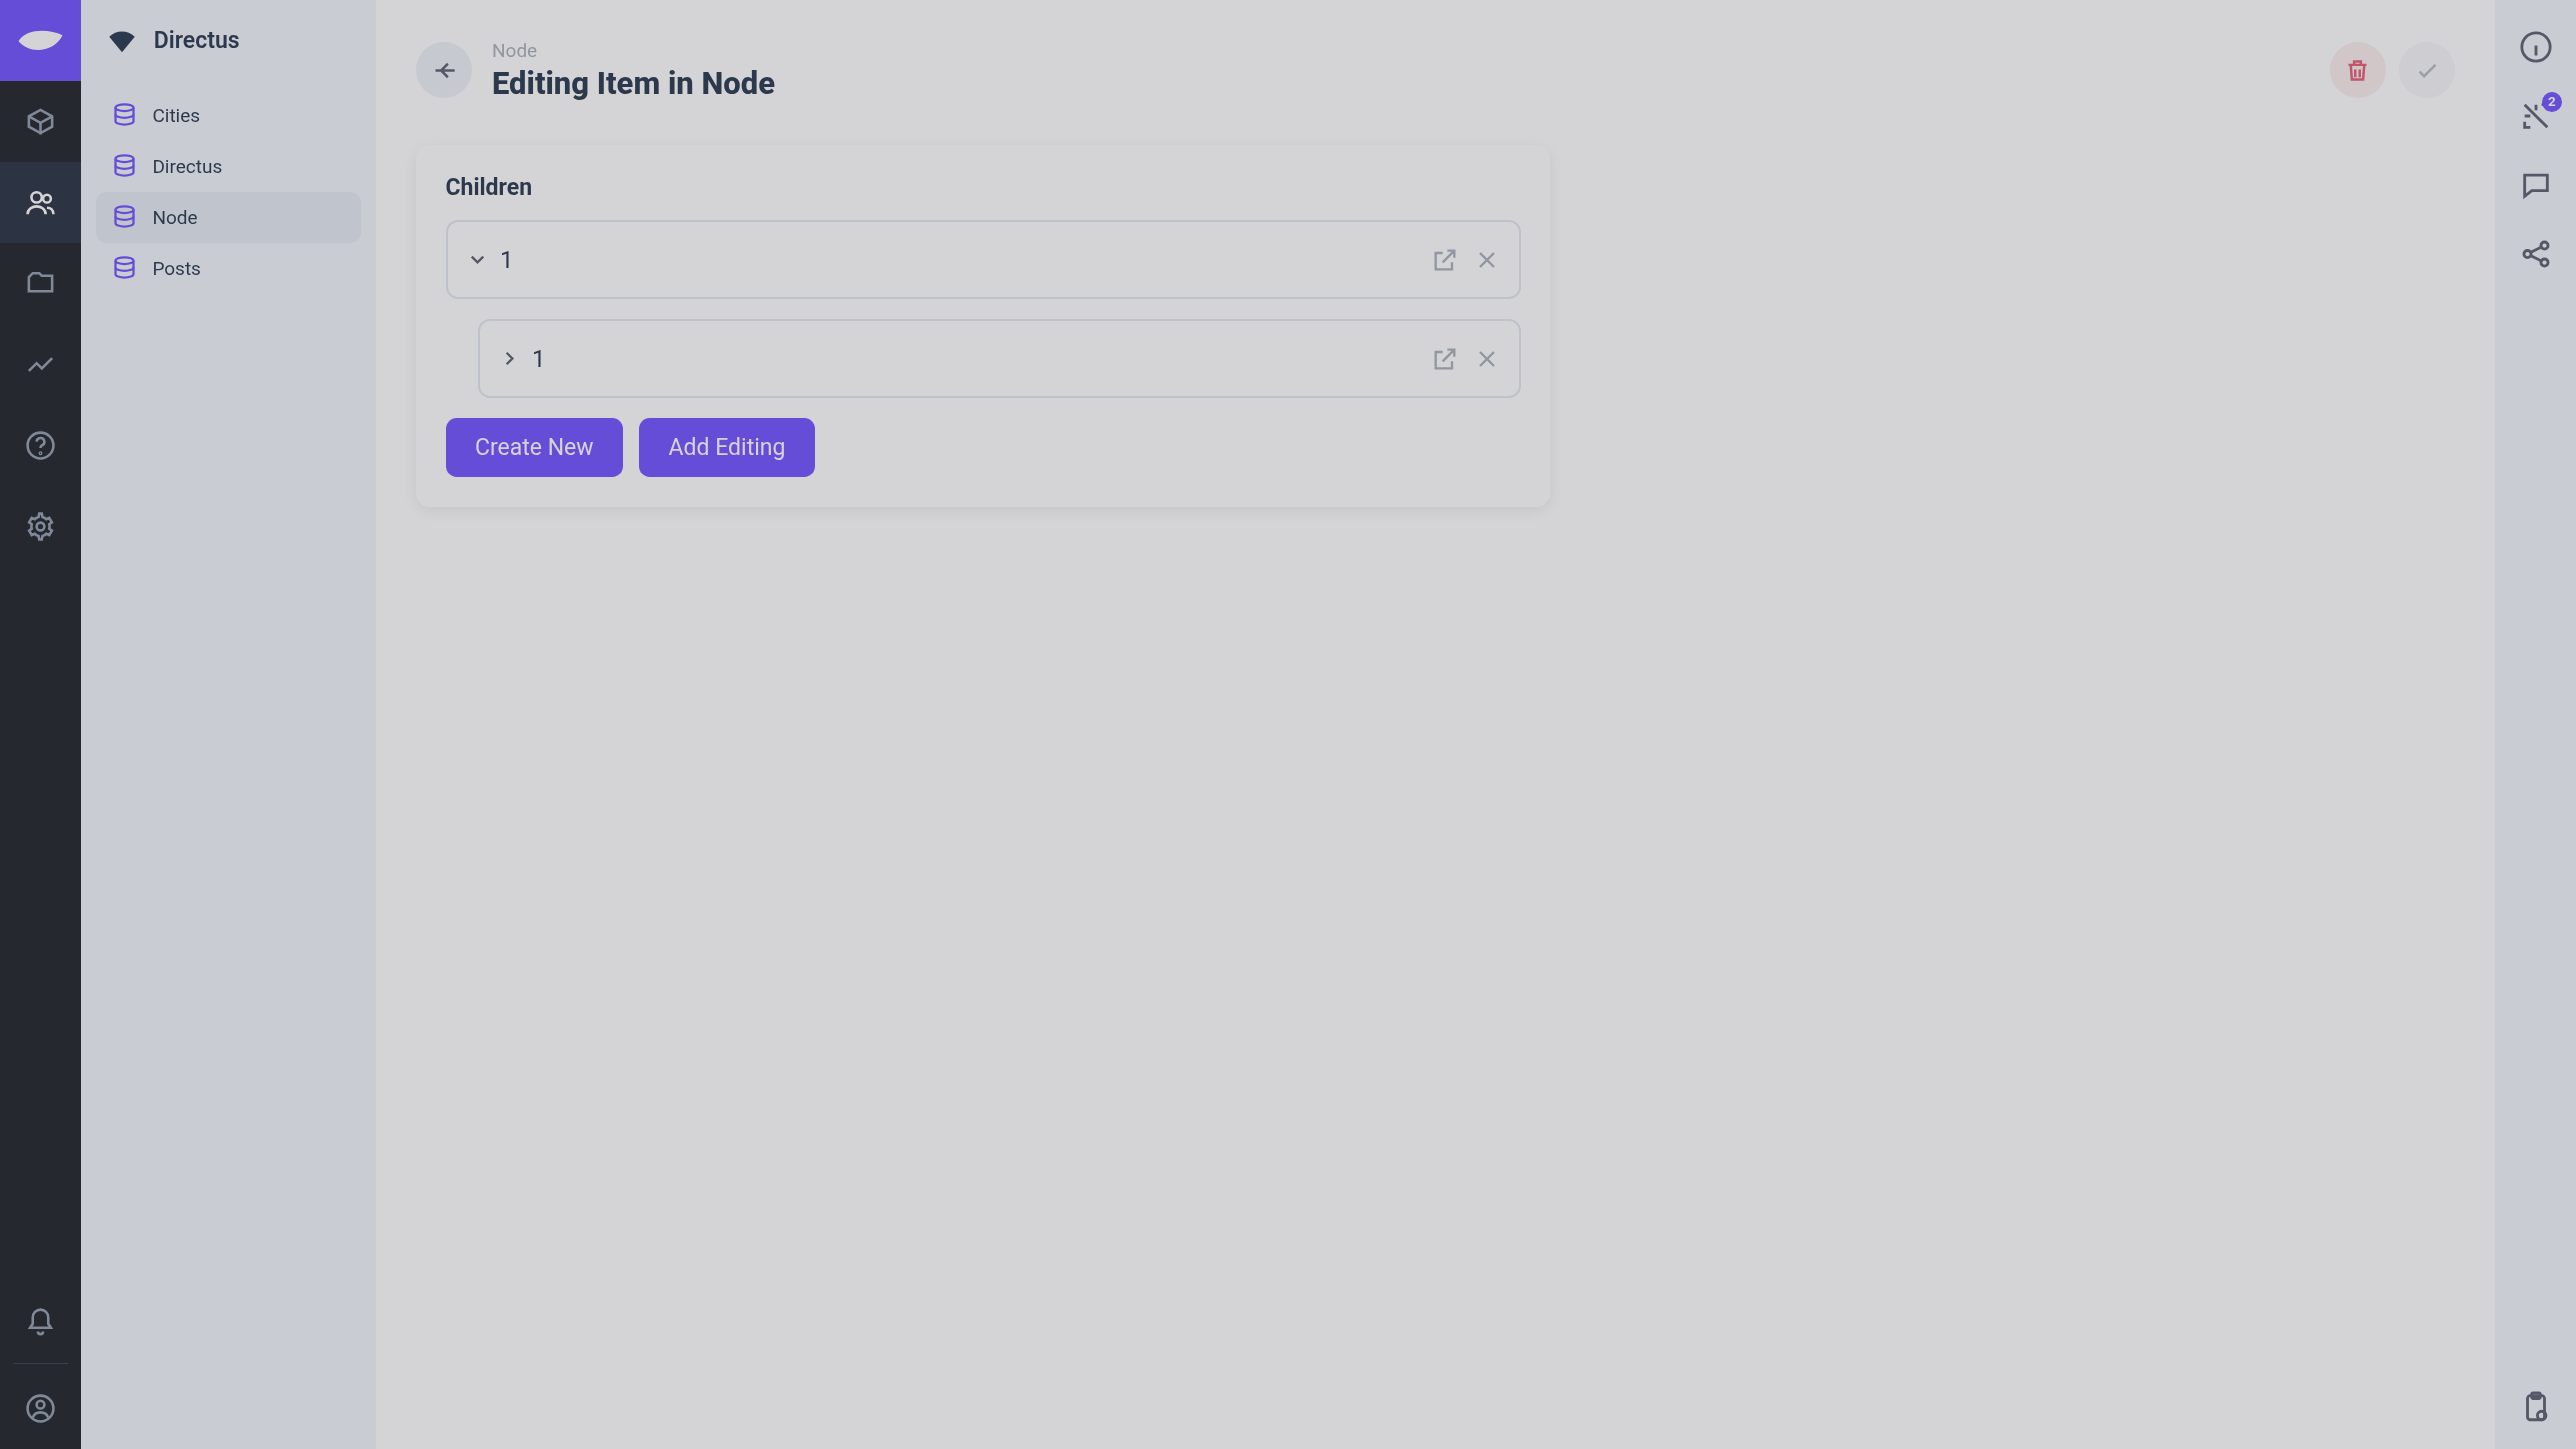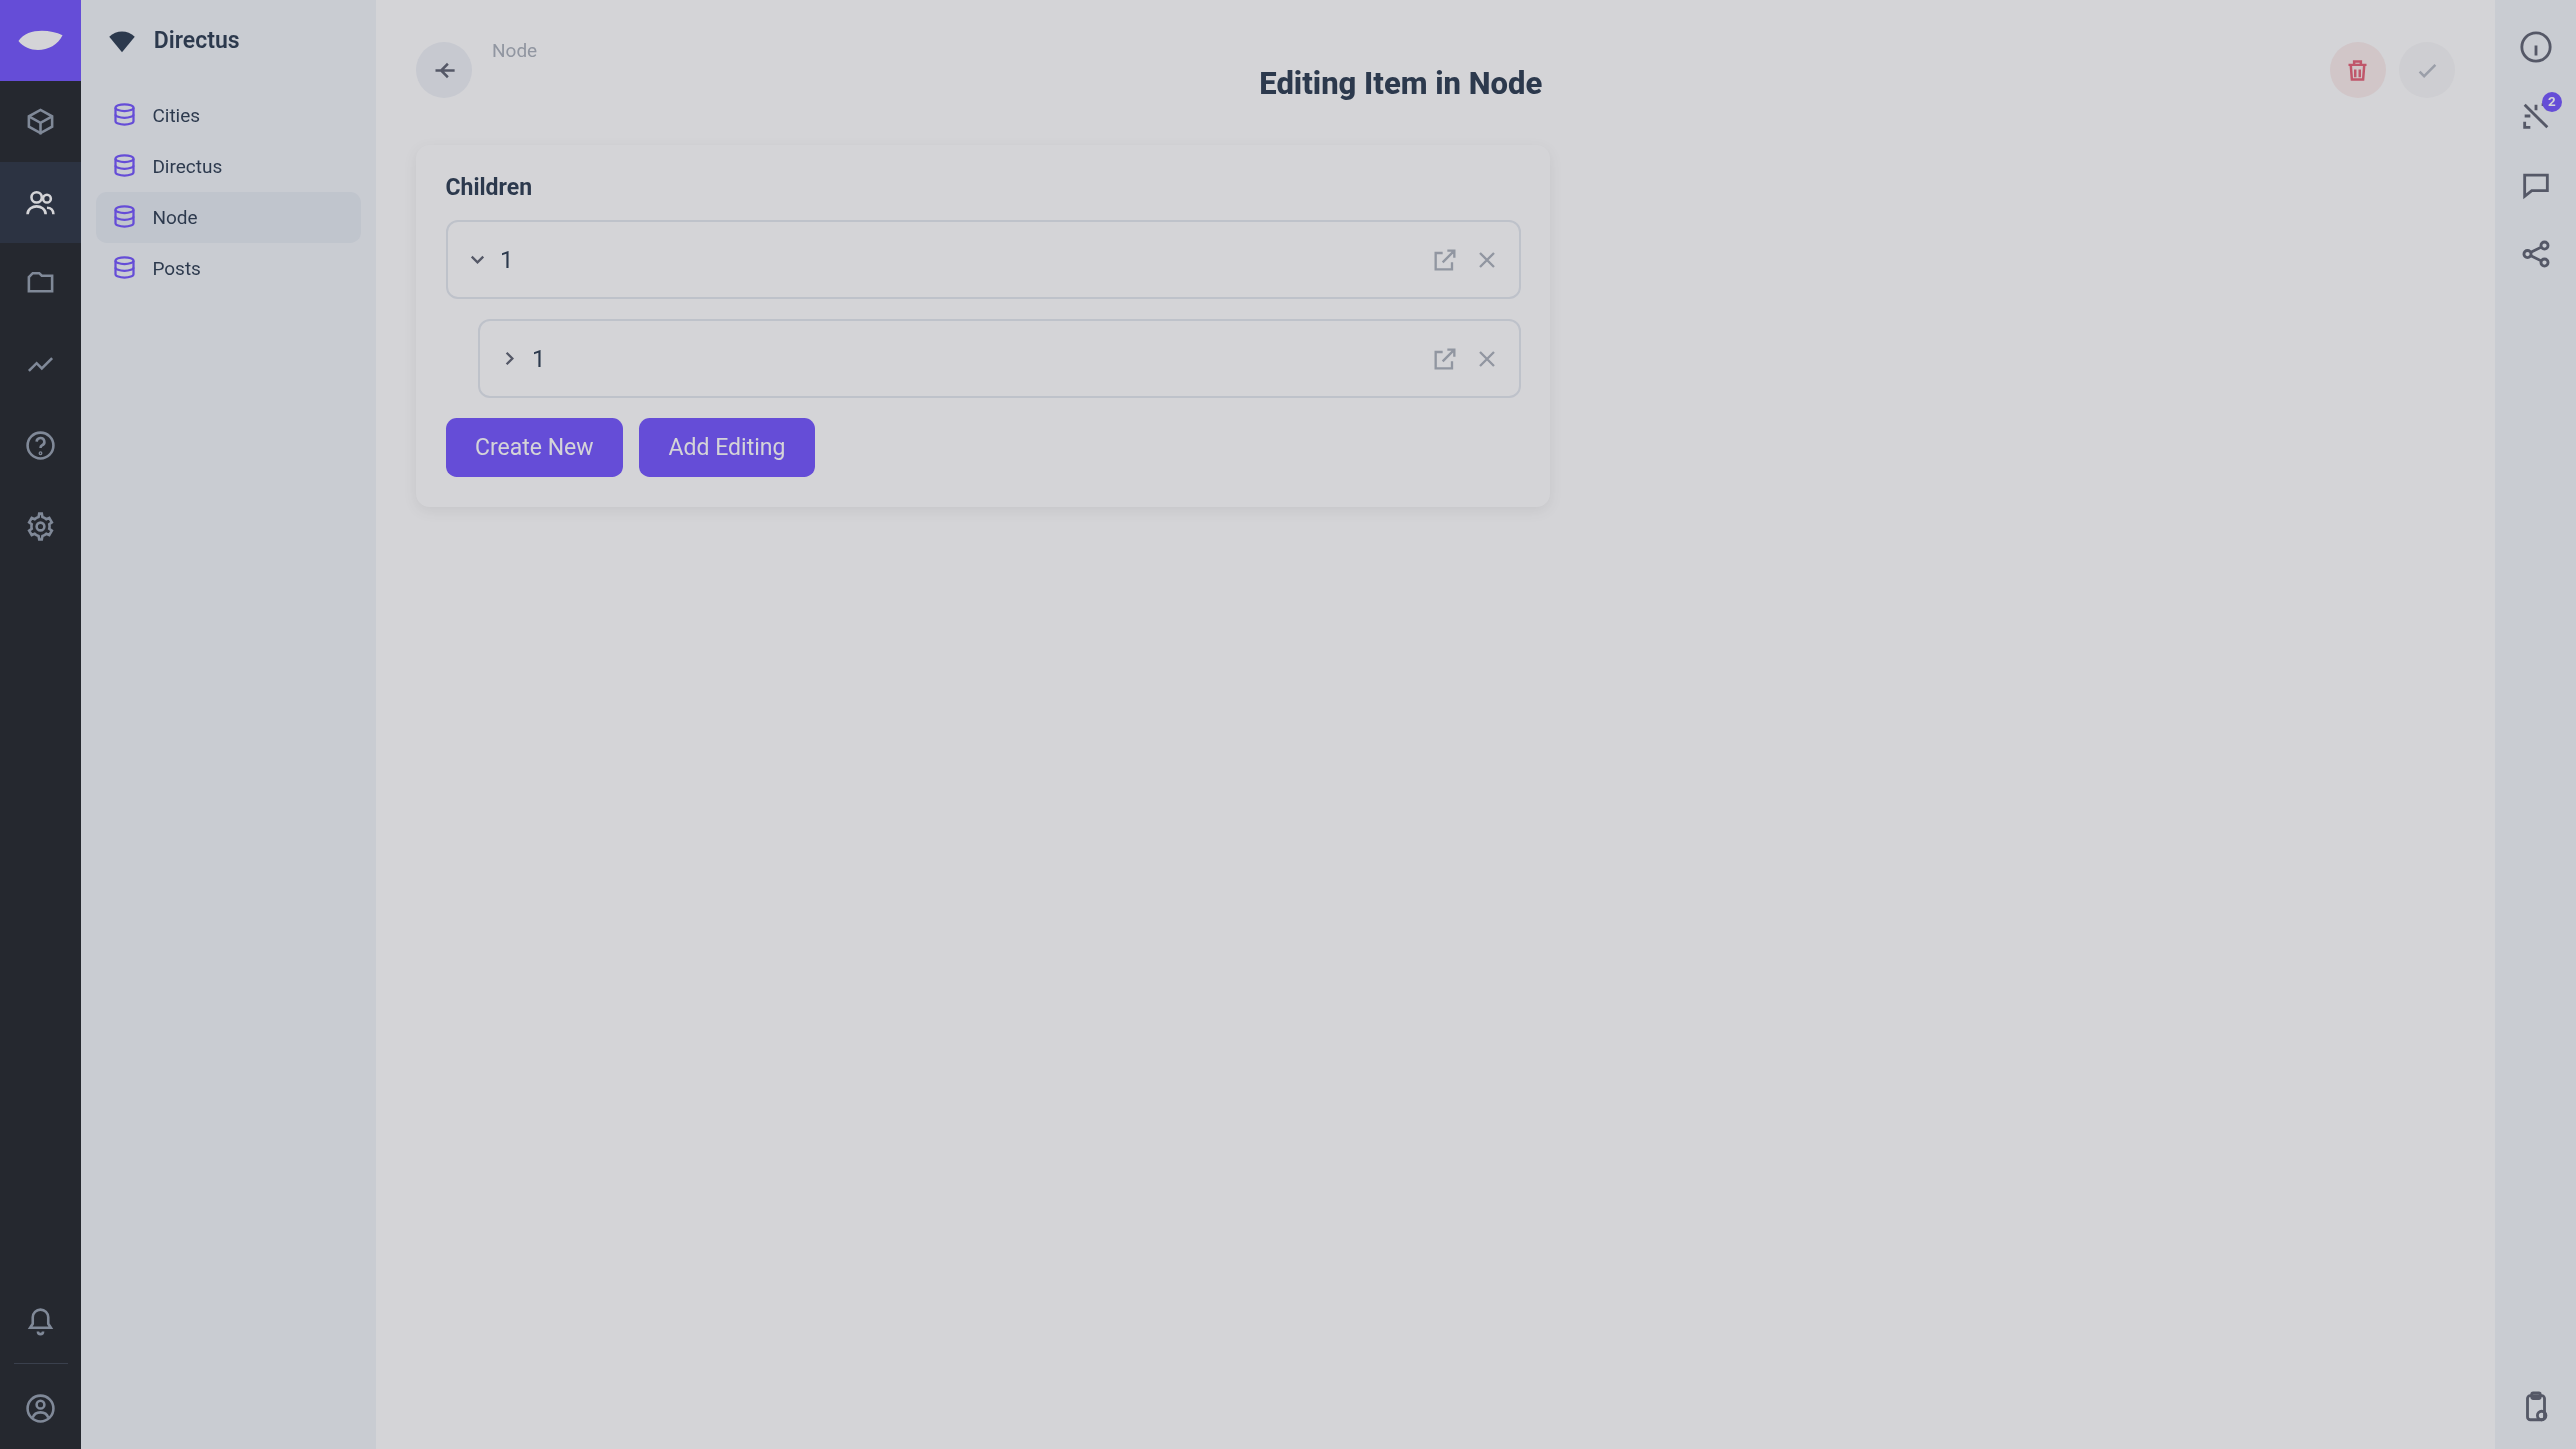--- a/index.html
+++ b/index.html
@@ -121,21 +121,20 @@
     .title-block { flex:1; }
     .breadcrumb {
       font-size: 19px;
       color: #a2a9b4;
       margin-bottom:2.7px;
     }
     .page-title {
       font-size: 31px;
       font-weight: 800;
       color: #172940;
-      text-align: center;
     }
     .header-actions { display: flex; gap: 13.4px; }
     .round-btn {
       width: 56px;
       height: 56px;
       border-radius: 50%;
       background: #f7f7f8;
       display: flex;
       align-items: center;
       justify-content: center;

